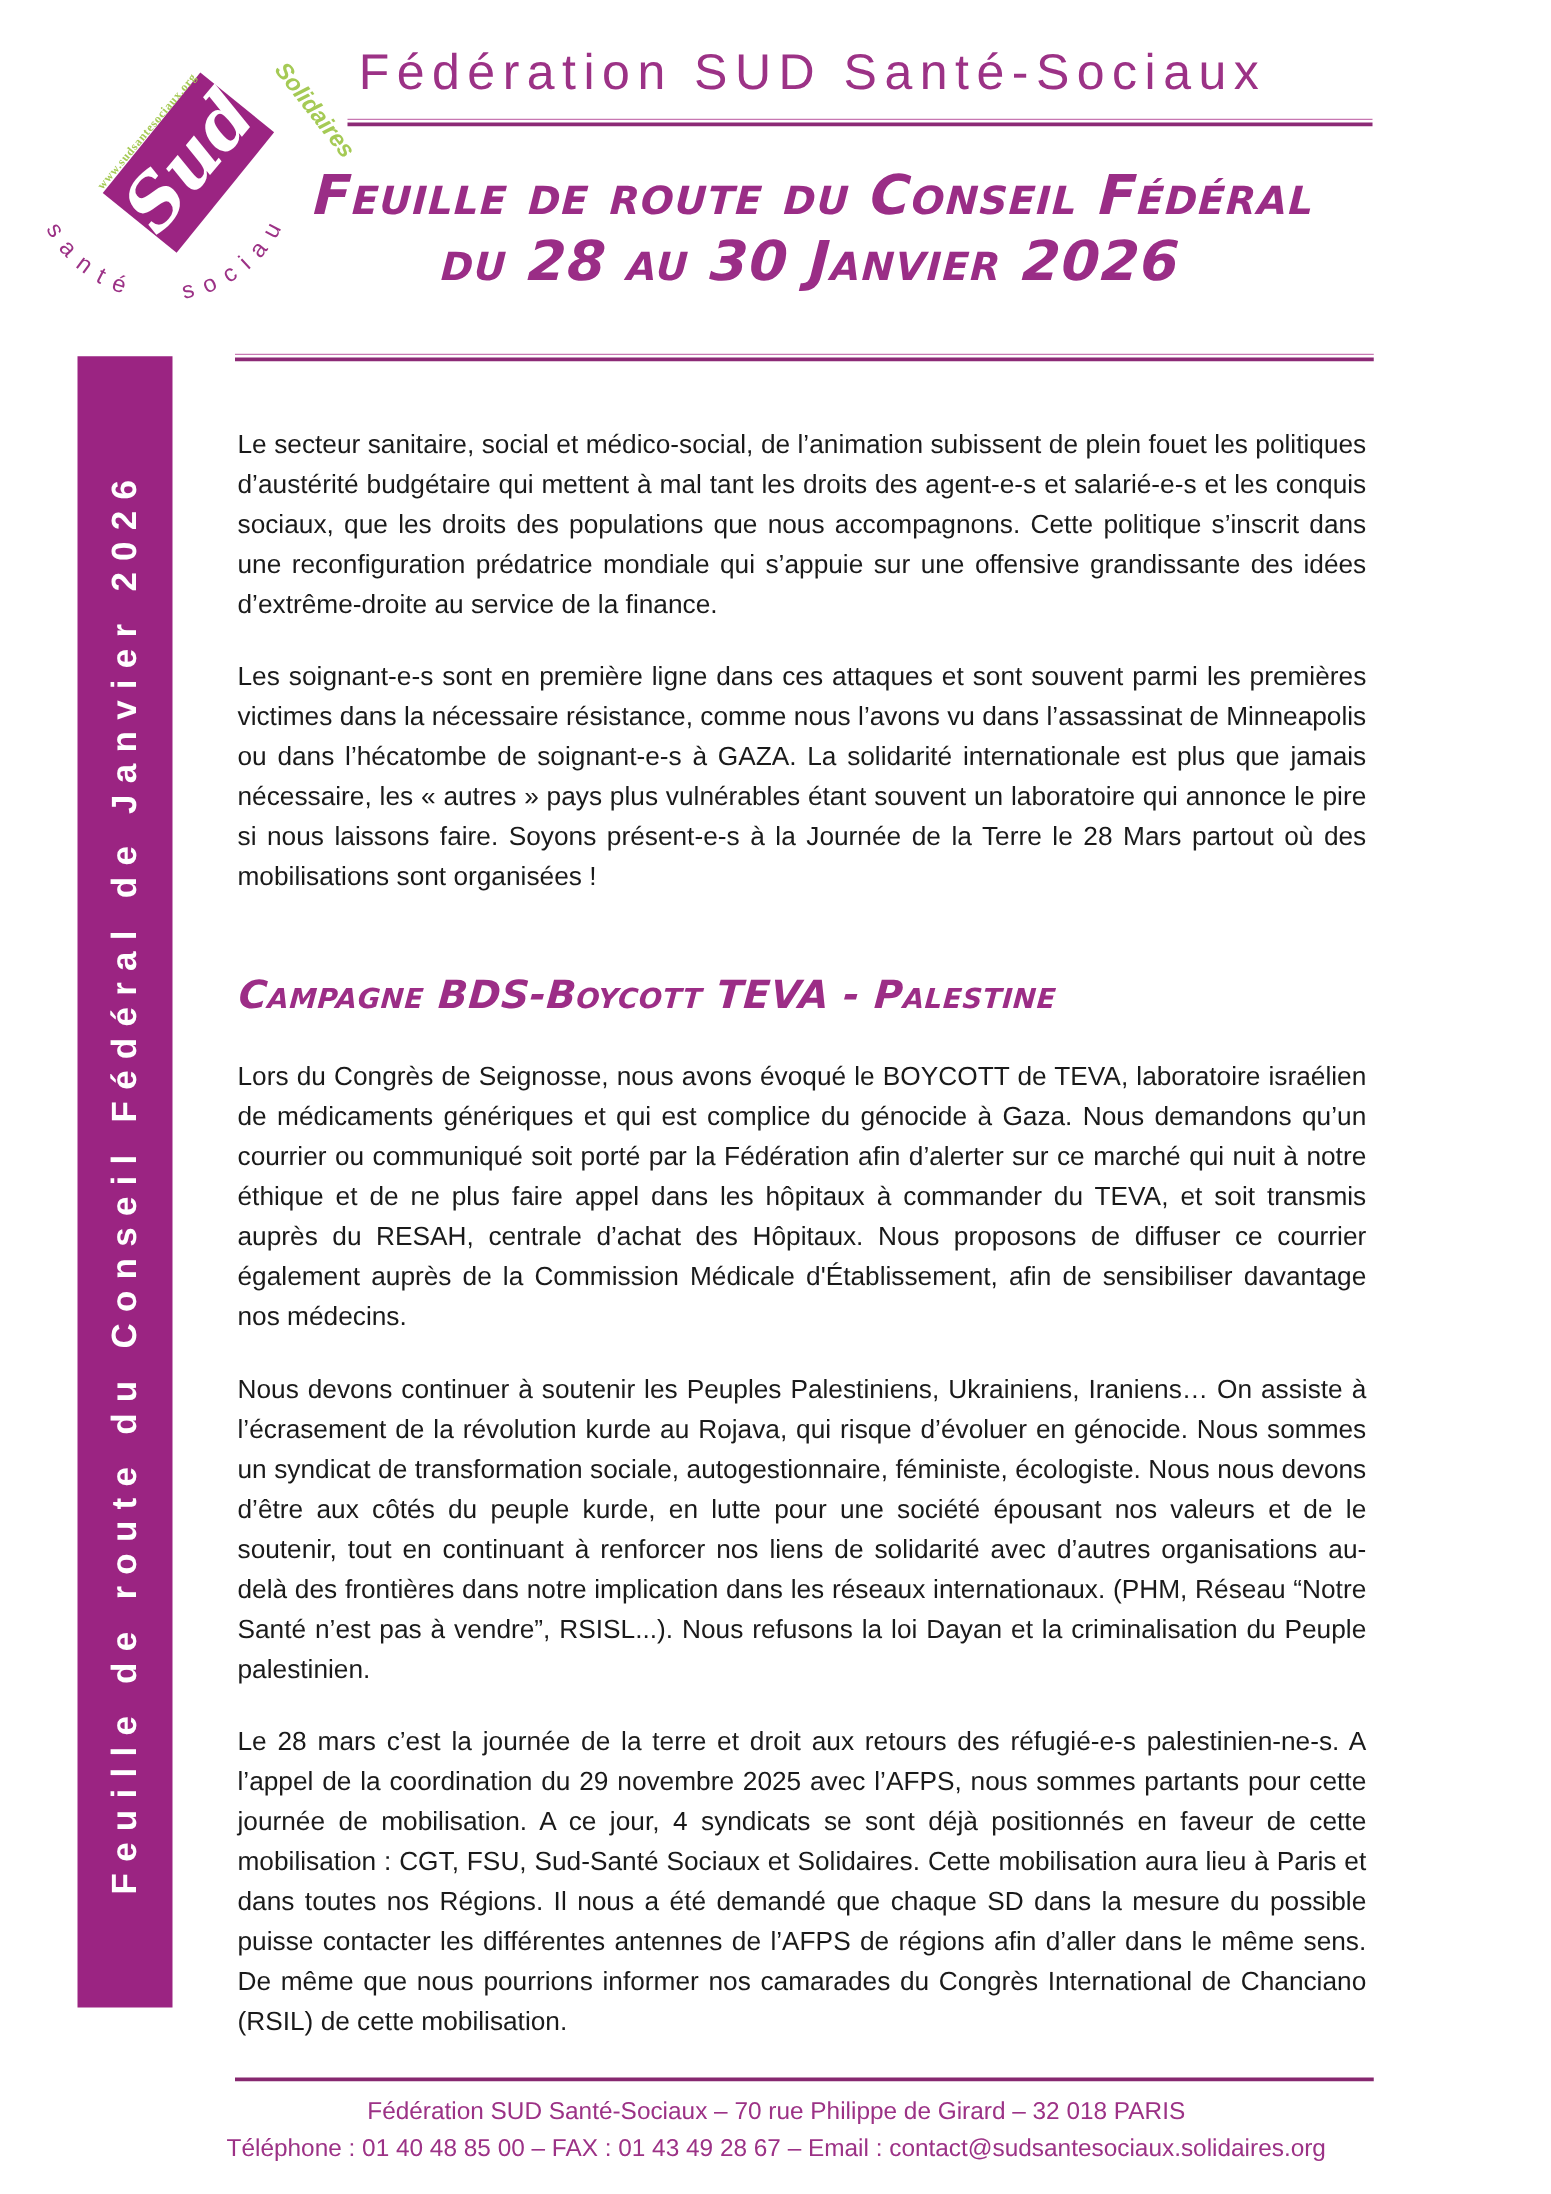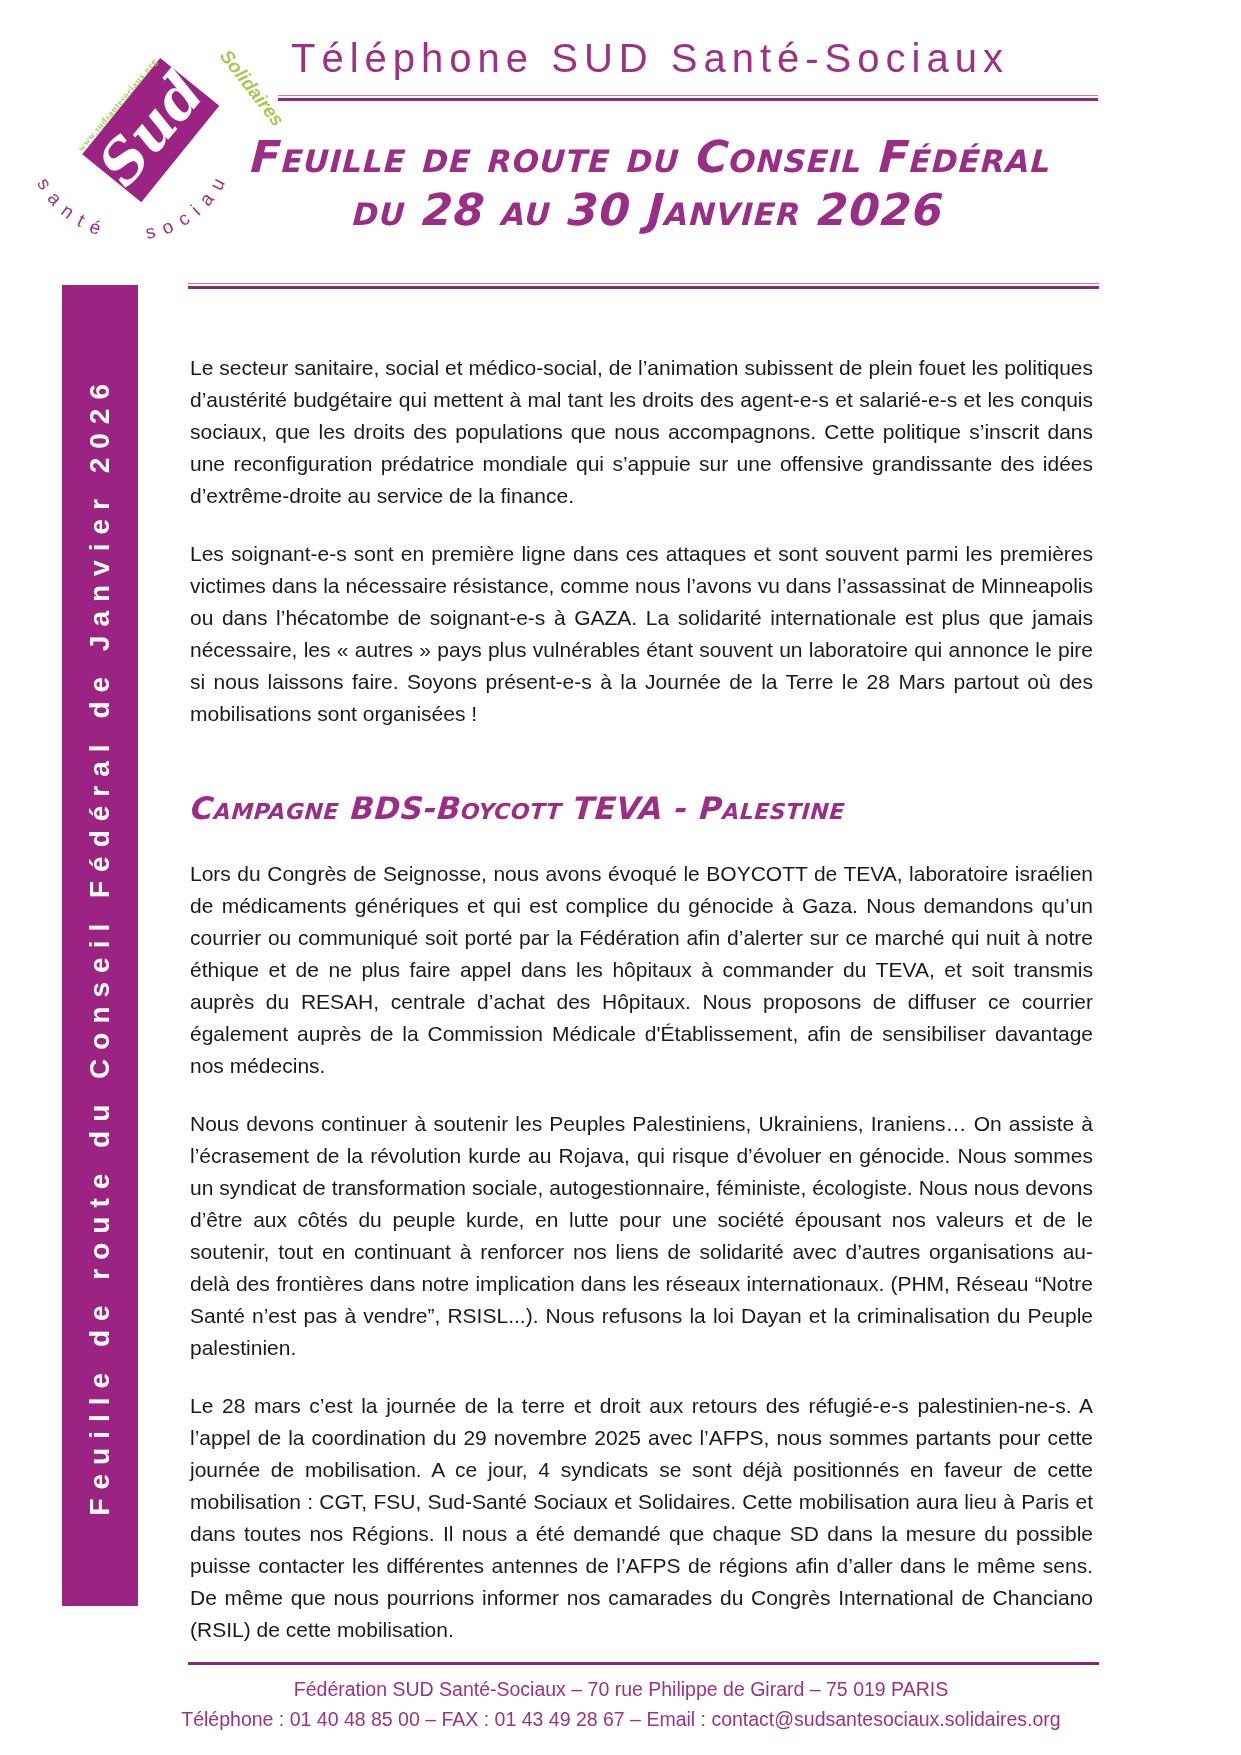--- a/index.html
+++ b/index.html
@@ -34,21 +34,21 @@
     writing-mode:vertical-rl; transform:rotate(180deg);
     color:#ffffff; font-weight:bold; font-size:28px; letter-spacing:9px;
     white-space:nowrap;
   }
   
   .content {
     position:absolute; left:190px; top:302px; width:903px;
     text-align:justify; color:#1a1a1a; font-size:21px; line-height:32px;
   }
   .content p { margin:0 0 26px 0; }
-  .content p.lead { margin-top:50px; }
+  .content p.lead { margin-top:38px; }
   .section-heading {
     margin:62px 0 34px 0;
     font-family:"DejaVu Sans", sans-serif; font-weight:bold; font-style:italic;
     font-variant:small-caps; color:#9c2d86; font-size:31px; letter-spacing:0.5px;
     transform:skewX(-4deg); transform-origin:0 100%;
     text-align:left;
   }
   
   .footer-rule {
     position:absolute; top:1662px; left:188px; width:911px;
@@ -70,21 +70,21 @@
     <rect x="75.5" y="46" width="76" height="124" fill="#9b2482" transform="rotate(39 113 107)"></rect>
     <text x="113" y="127" transform="rotate(-50 113 107)" text-anchor="middle" font-size="58" font-style="italic" font-weight="bold" fill="#ffffff" font-family="DejaVu Serif, serif">Sud</text>
     <text x="181" y="34" transform="rotate(52 181 34)" font-size="19" font-weight="bold" font-style="italic" fill="#a5ca55" font-family="Liberation Sans, sans-serif">Solidaires</text>
     <text x="44" y="130" transform="rotate(-50 44 130)" font-size="9.5" font-weight="bold" fill="#a5ca55" letter-spacing="0.6" font-family="Liberation Serif, serif">www.sudsantesociaux.org</text>
     <path id="arcPath" d="M -6 150 A 106 106 0 0 0 192 150" fill="none"></path>
     <text font-size="19" fill="#9c3286" letter-spacing="9" word-spacing="26" font-family="Liberation Sans, sans-serif">
       <textPath href="#arcPath" startOffset="12">santé sociaux</textPath>
     </text>
   </svg>
 
-  <div class="org-title">Téléphone SUD Santé-Sociaux</div>
+  <div class="org-title">Fédération SUD Santé-Sociaux</div>
   <div class="rule rule-1"></div>
 
   <div class="doc-title">
     <div>Feuille de route du Conseil Fédéral</div>
     <div>du 28 au 30 Janvier 2026</div>
   </div>
   <div class="rule rule-2"></div>
 
   <div class="vbar">
     <span class="vbar-text">Feuille de route du Conseil Fédéral de Janvier 2026</span>
@@ -96,17 +96,17 @@
 
     <div class="section-heading">Campagne BDS-Boycott TEVA - Palestine</div>
 
     <p>Lors du Congrès de Seignosse, nous avons évoqué le BOYCOTT de TEVA, laboratoire israélien de médicaments génériques et qui est complice du génocide à Gaza. Nous demandons qu’un courrier ou communiqué soit porté par la Fédération afin d’alerter sur ce marché qui nuit à notre éthique et de ne plus faire appel dans les hôpitaux à commander du TEVA, et soit transmis auprès du RESAH, centrale d’achat des Hôpitaux. Nous proposons de diffuser ce courrier également auprès de la Commission Médicale d'Établissement, afin de sensibiliser davantage nos médecins.</p>
     <p>Nous devons continuer à soutenir les Peuples Palestiniens, Ukrainiens, Iraniens… On assiste à l’écrasement de la révolution kurde au Rojava, qui risque d’évoluer en génocide. Nous sommes un syndicat de transformation sociale, autogestionnaire, féministe, écologiste. Nous nous devons d’être aux côtés du peuple kurde, en lutte pour une société épousant nos valeurs et de le soutenir, tout en continuant à renforcer nos liens de solidarité avec d’autres organisations au-delà des frontières dans notre implication dans les réseaux internationaux. (PHM, Réseau “Notre Santé n’est pas à vendre”, RSISL...). Nous refusons la loi Dayan et la criminalisation du Peuple palestinien.</p>
     <p>Le 28 mars c’est la journée de la terre et droit aux retours des réfugié-e-s palestinien-ne-s. A l’appel de la coordination du 29 novembre 2025 avec l’AFPS, nous sommes partants pour cette journée de mobilisation. A ce jour, 4 syndicats se sont déjà positionnés en faveur de cette mobilisation : CGT, FSU, Sud-Santé Sociaux et Solidaires. Cette mobilisation aura lieu à Paris et dans toutes nos Régions. Il nous a été demandé que chaque SD dans la mesure du possible puisse contacter les différentes antennes de l’AFPS de régions afin d’aller dans le même sens. De même que nous pourrions informer nos camarades du Congrès International de Chanciano (RSIL) de cette mobilisation.</p>
   </div>
 
   <div class="footer-rule"></div>
   <div class="footer">
-    <div>Fédération SUD Santé-Sociaux – 70 rue Philippe de Girard – 75 019 PARIS</div>
+    <div>Fédération SUD Santé-Sociaux – 70 rue Philippe de Girard – 32 018 PARIS</div>
     <div>Téléphone : 01 40 48 85 00 – FAX : 01 43 49 28 67 – Email : contact@sudsantesociaux.solidaires.org</div>
   </div>
 
 </div>
 
 </body></html>

